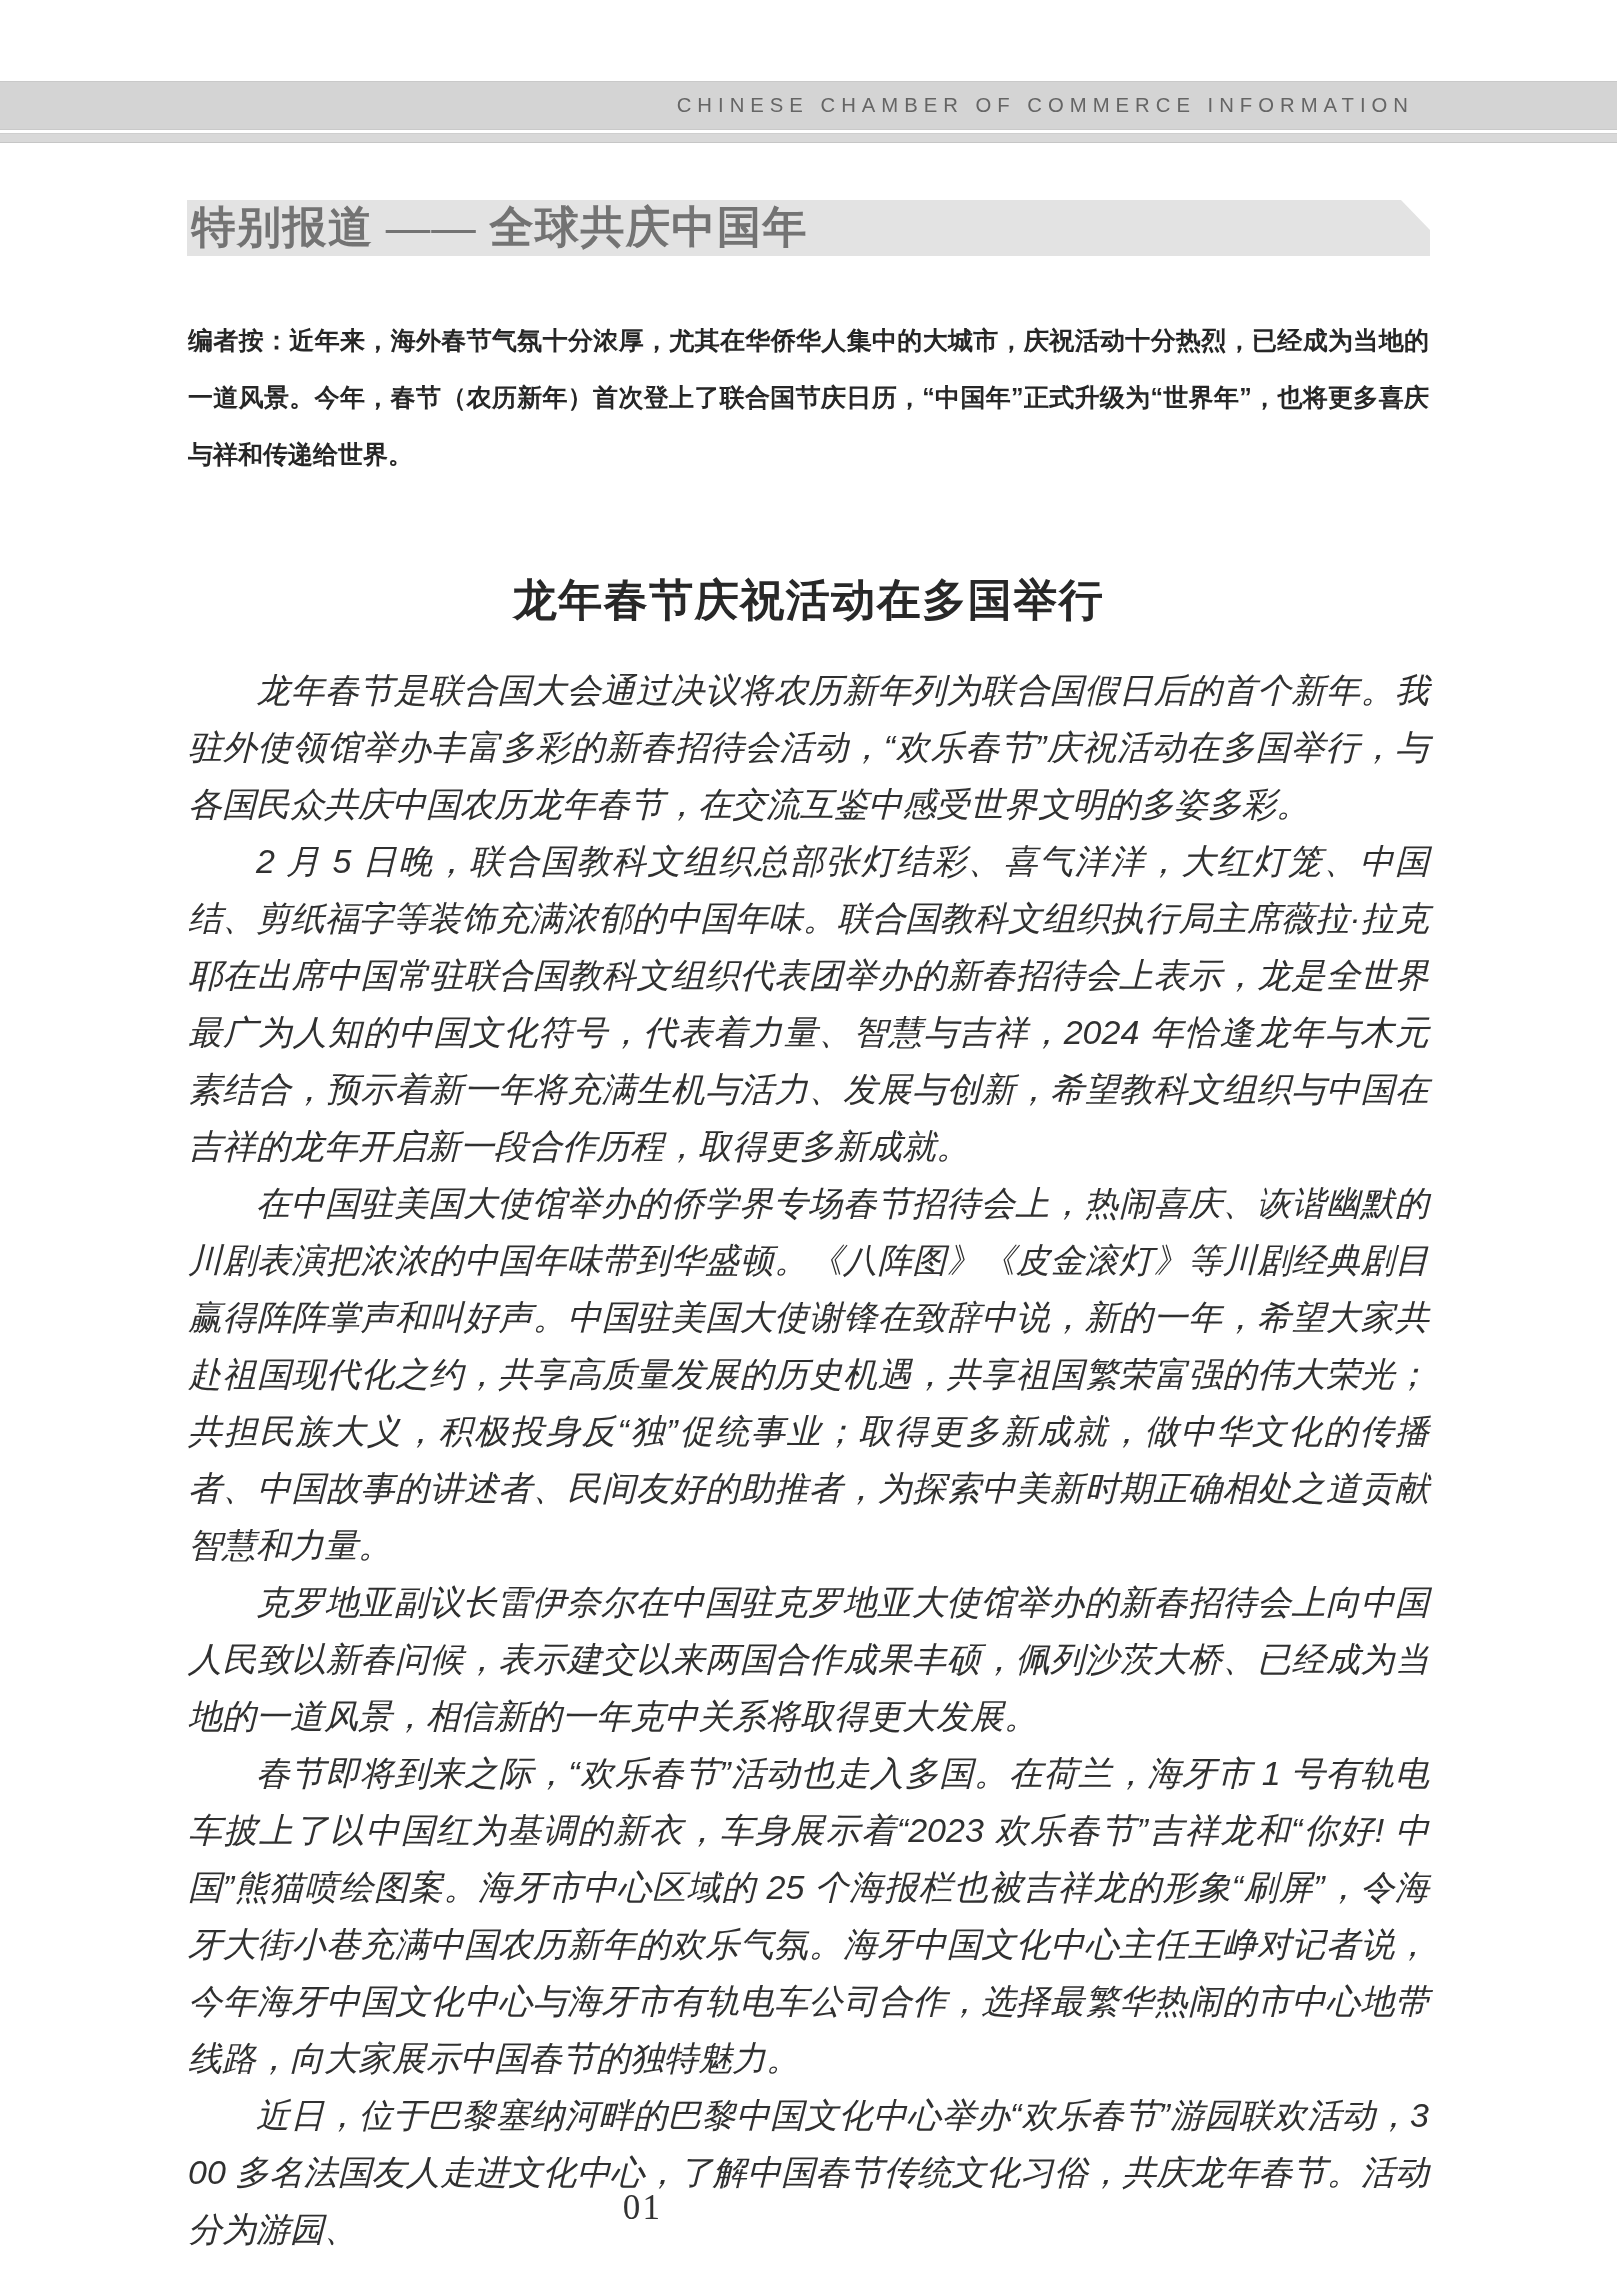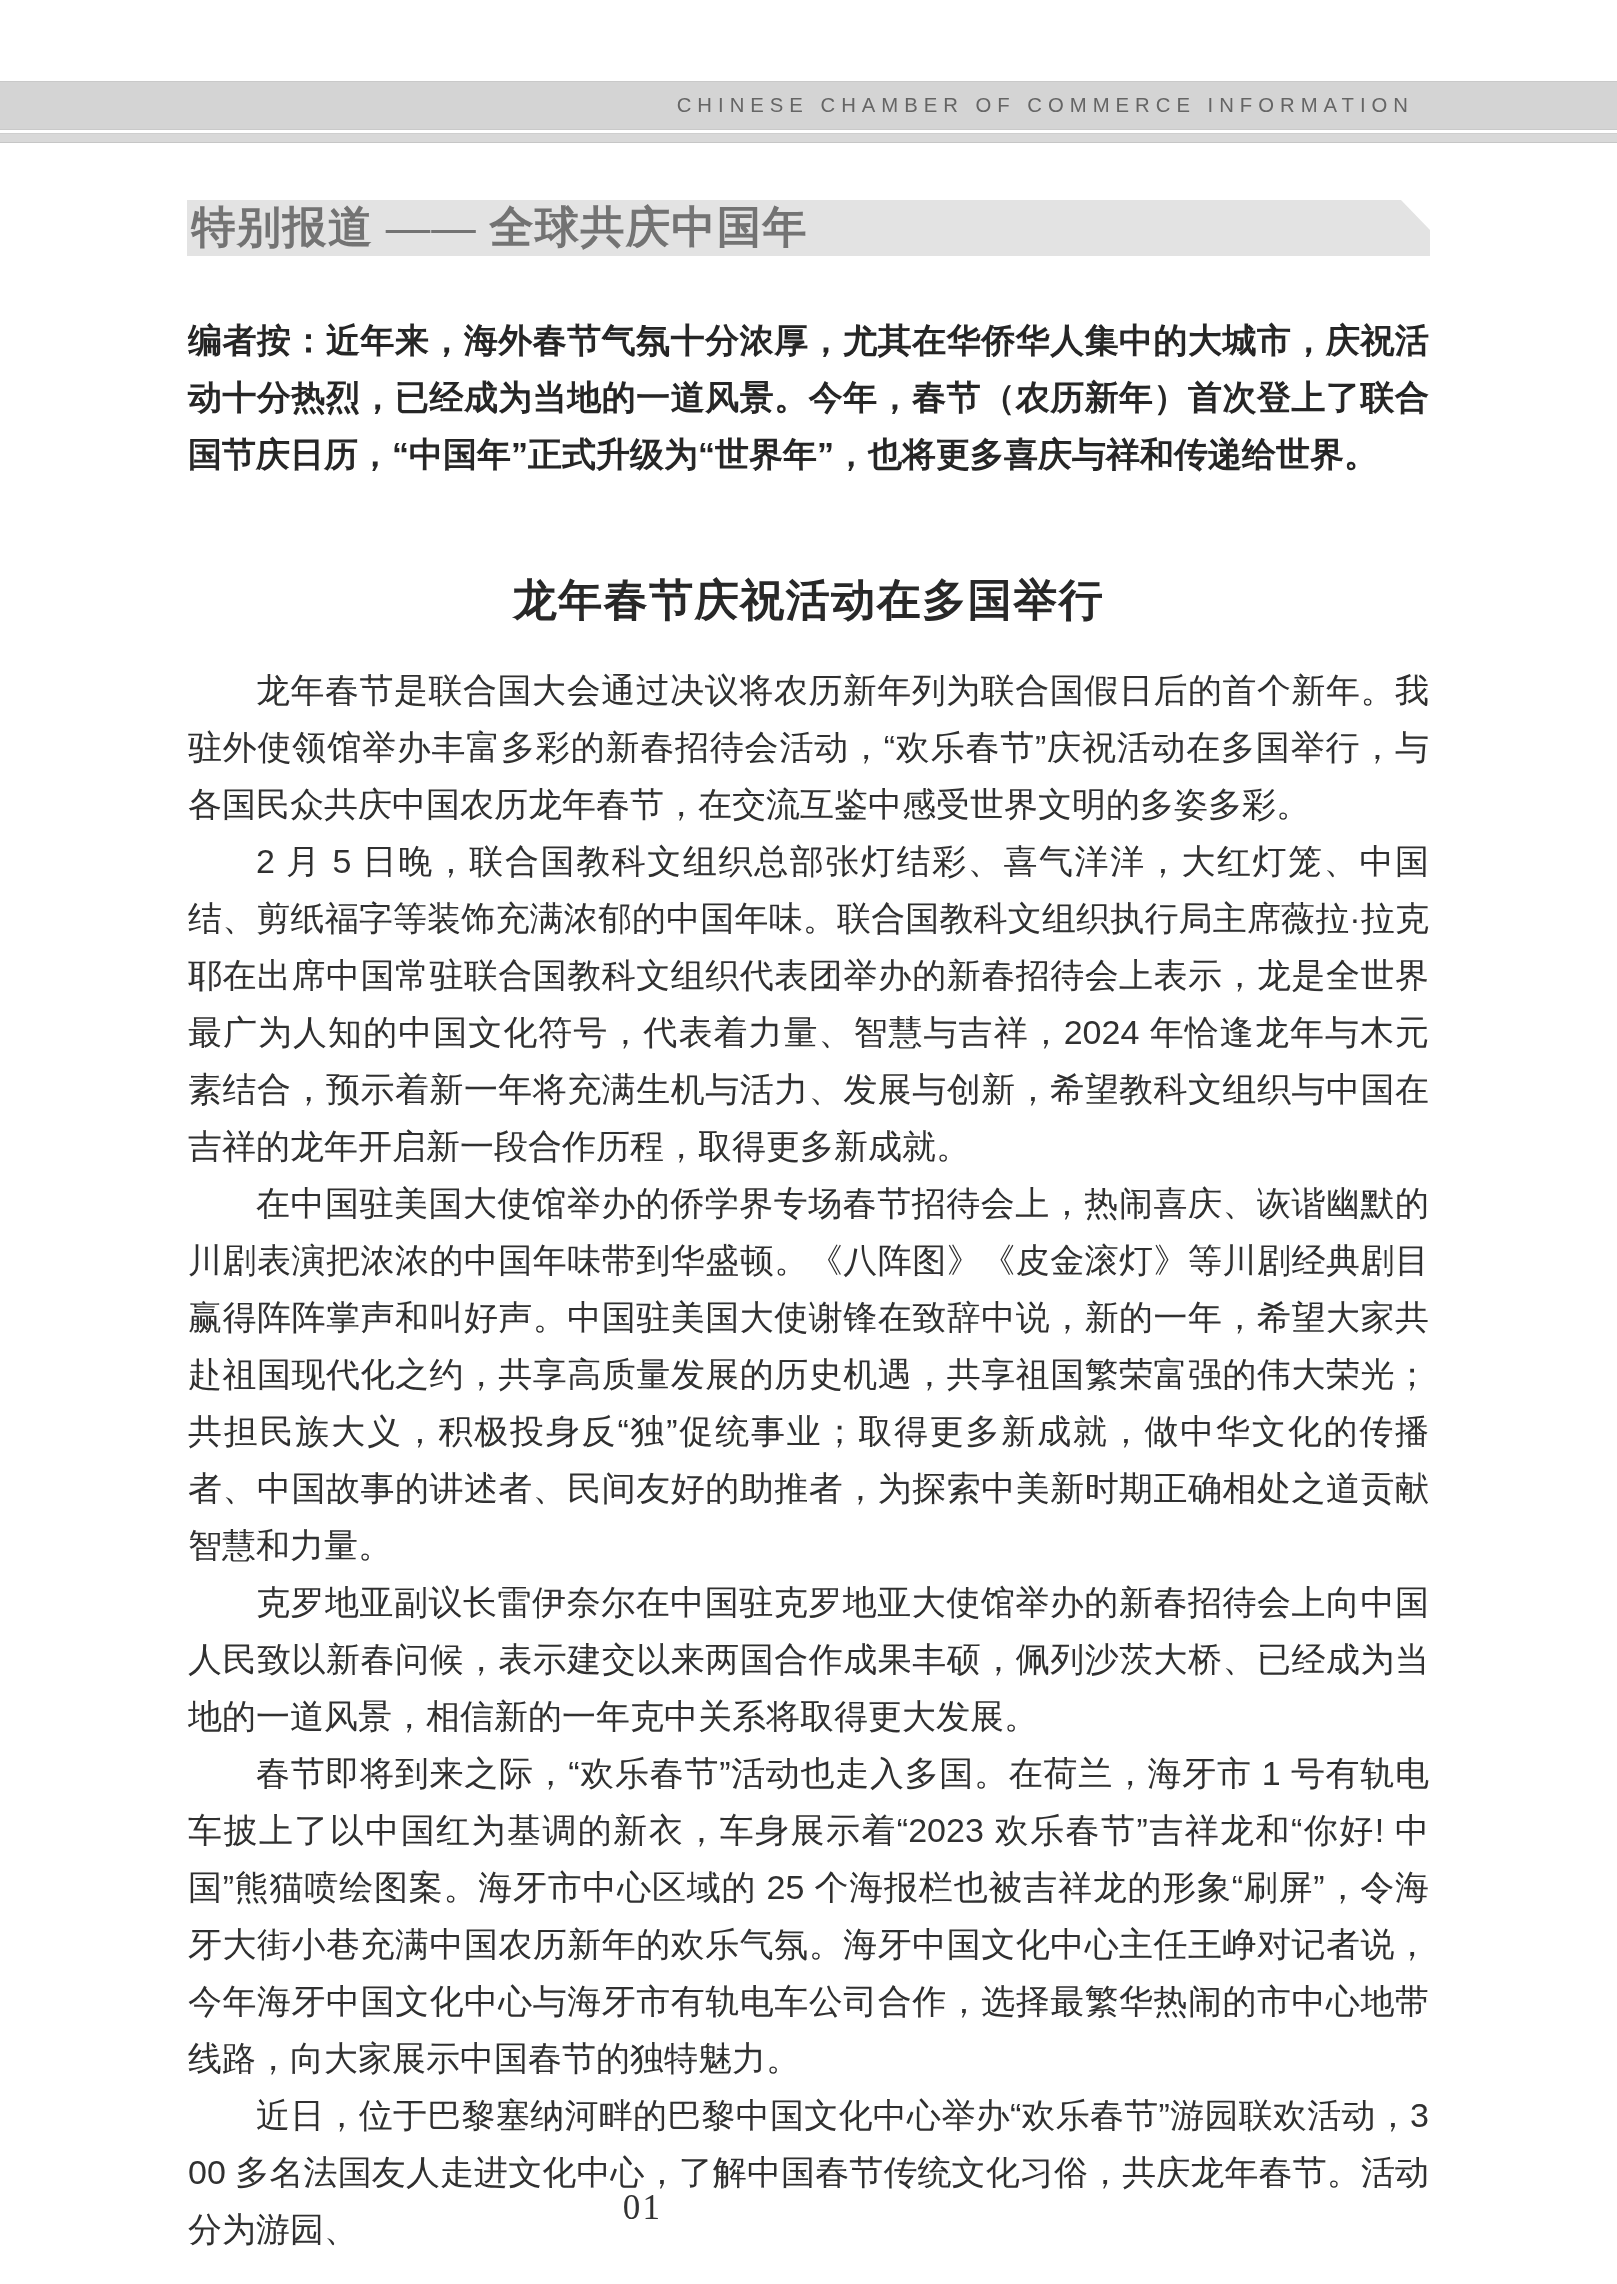--- a/index.html
+++ b/index.html
@@ -62,21 +62,21 @@
     color: #737373;
     white-space: nowrap;
   }
 
   
   .editor-note {
     position: absolute;
     left: 188px; top: 312px;
     width: 1241px;
     margin: 0;
-    font-size: 34px;
+    font-size: 25px;
     line-height: 57px;
     font-weight: 700;
     color: #262626;
     text-align: justify;
     word-break: break-all;
     overflow-wrap: break-word;
   }
 
   
   .article-title {
@@ -102,20 +102,21 @@
     font-weight: 400;
     color: #303030;
     text-align: justify;
     text-justify: inter-ideograph;
     word-break: break-all;
     overflow-wrap: break-word;
   }
   .article-body p {
     margin: 0;
     text-indent: 2em;
+    font-style: italic;
   }
 
   
   .page-number {
     position: absolute;
     left: 0; top: 2188px;
     width: 1285px;
     text-align: center;
     font-family: "Liberation Serif", "DejaVu Serif", serif;
     font-weight: 400;

